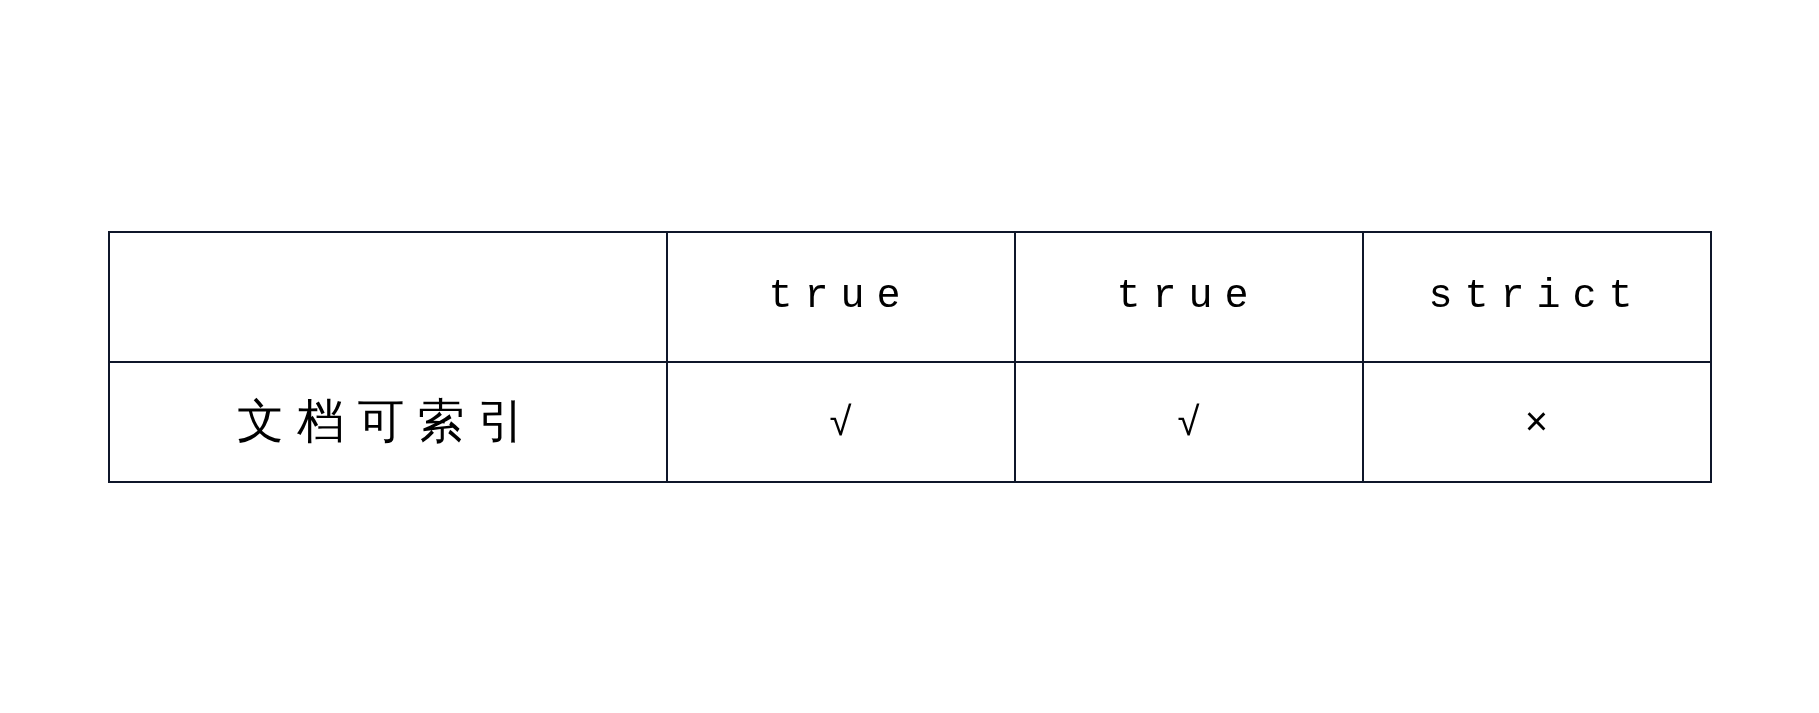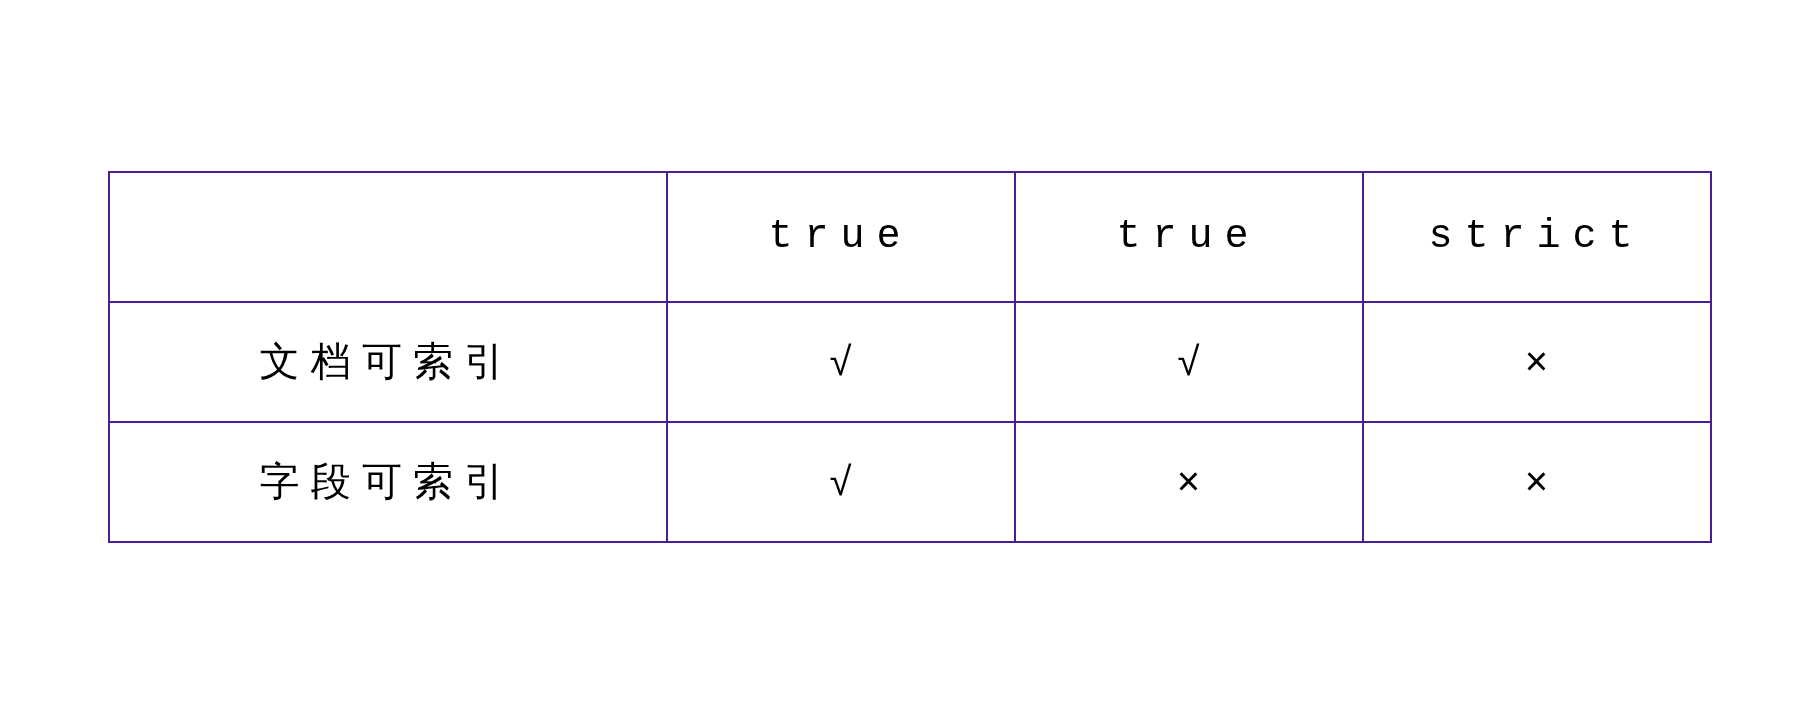--- a/index.html
+++ b/index.html
@@ -13,21 +13,21 @@
       font-family: "SimSun", "宋体", "Songti SC", serif;
     }
     .table-wrap {
       padding: 0;
     }
     table {
       border-collapse: collapse;
       table-layout: fixed;
     }
     th, td {
-      border: 2px solid #4c1d95;
+      border: 2px solid #0f172a;
       text-align: center;
       vertical-align: middle;
       font-weight: normal;
       color: #000;
       letter-spacing: 0.35em;
     }
     
     col.c0 { width: 558px; }
     col.c1 { width: 348px; }
     col.c2 { width: 348px; }
@@ -39,21 +39,21 @@
     tr.r3 th, tr.r3 td { height: 120px; }
     
     tr.r0 td, tr.r0 th {
       font-family: "Courier New", "SimSun", monospace;
       font-size: 40px;
       letter-spacing: 0.3em;
     }
     
     td.row-label {
       font-family: "SimSun", "宋体", "Songti SC", serif;
-      font-size: 40px;
+      font-size: 47px;
       letter-spacing: 0.28em;
     }
     
     td.mark {
       font-family: "SimSun", "宋体", "Arial Unicode MS", sans-serif;
       font-size: 40px;
       letter-spacing: 0;
     }
   </style>
 </head>
@@ -73,21 +73,15 @@
         <th>true</th>
         <th>true</th>
         <th>strict</th>
       </tr>
       <tr class="r1">
         <td class="row-label">文档可索引</td>
         <td class="mark">√</td>
         <td class="mark">√</td>
         <td class="mark">×</td>
       </tr>
-      <tr class="r2">
-        <td class="row-label">字段可索引</td>
-        <td class="mark">√</td>
-        <td class="mark">×</td>
-        <td class="mark">×</td>
-      </tr>
     </tbody>
   </table>
 </div>
 
 </body></html>

